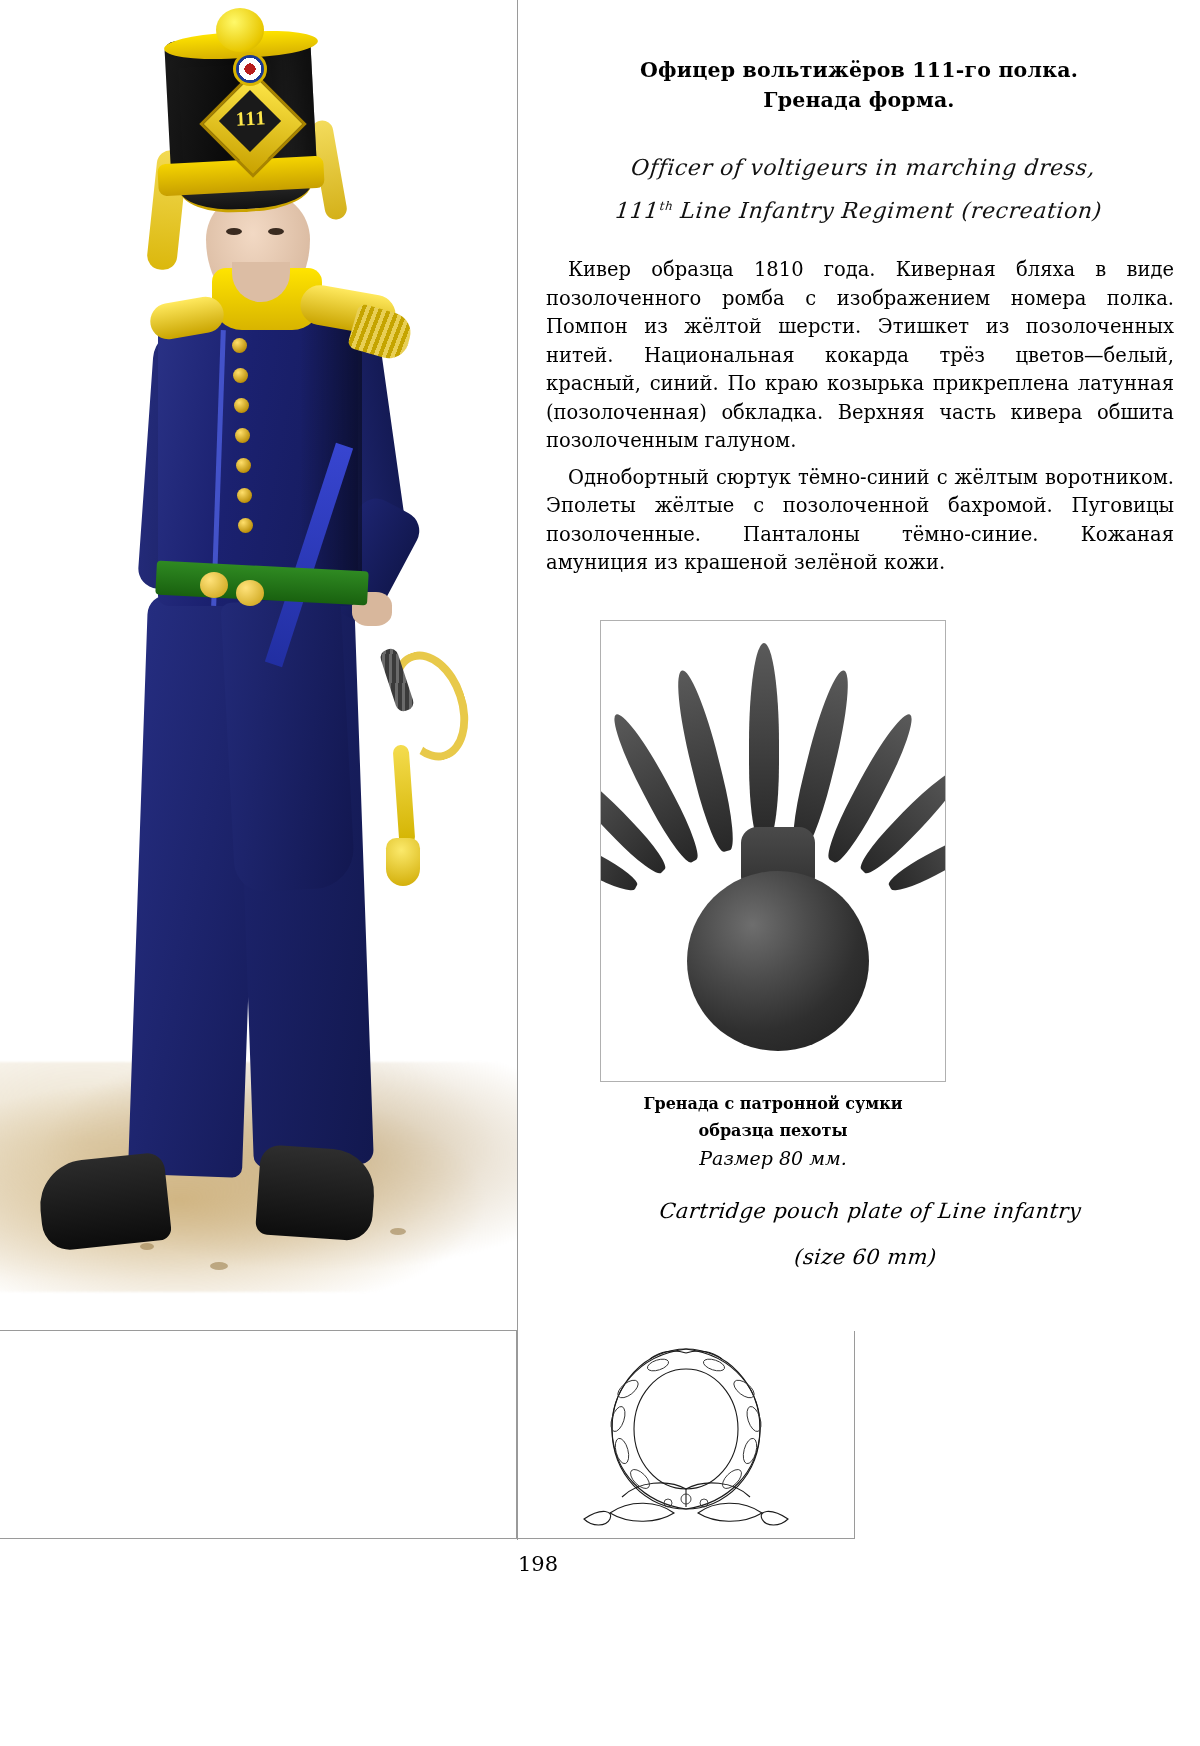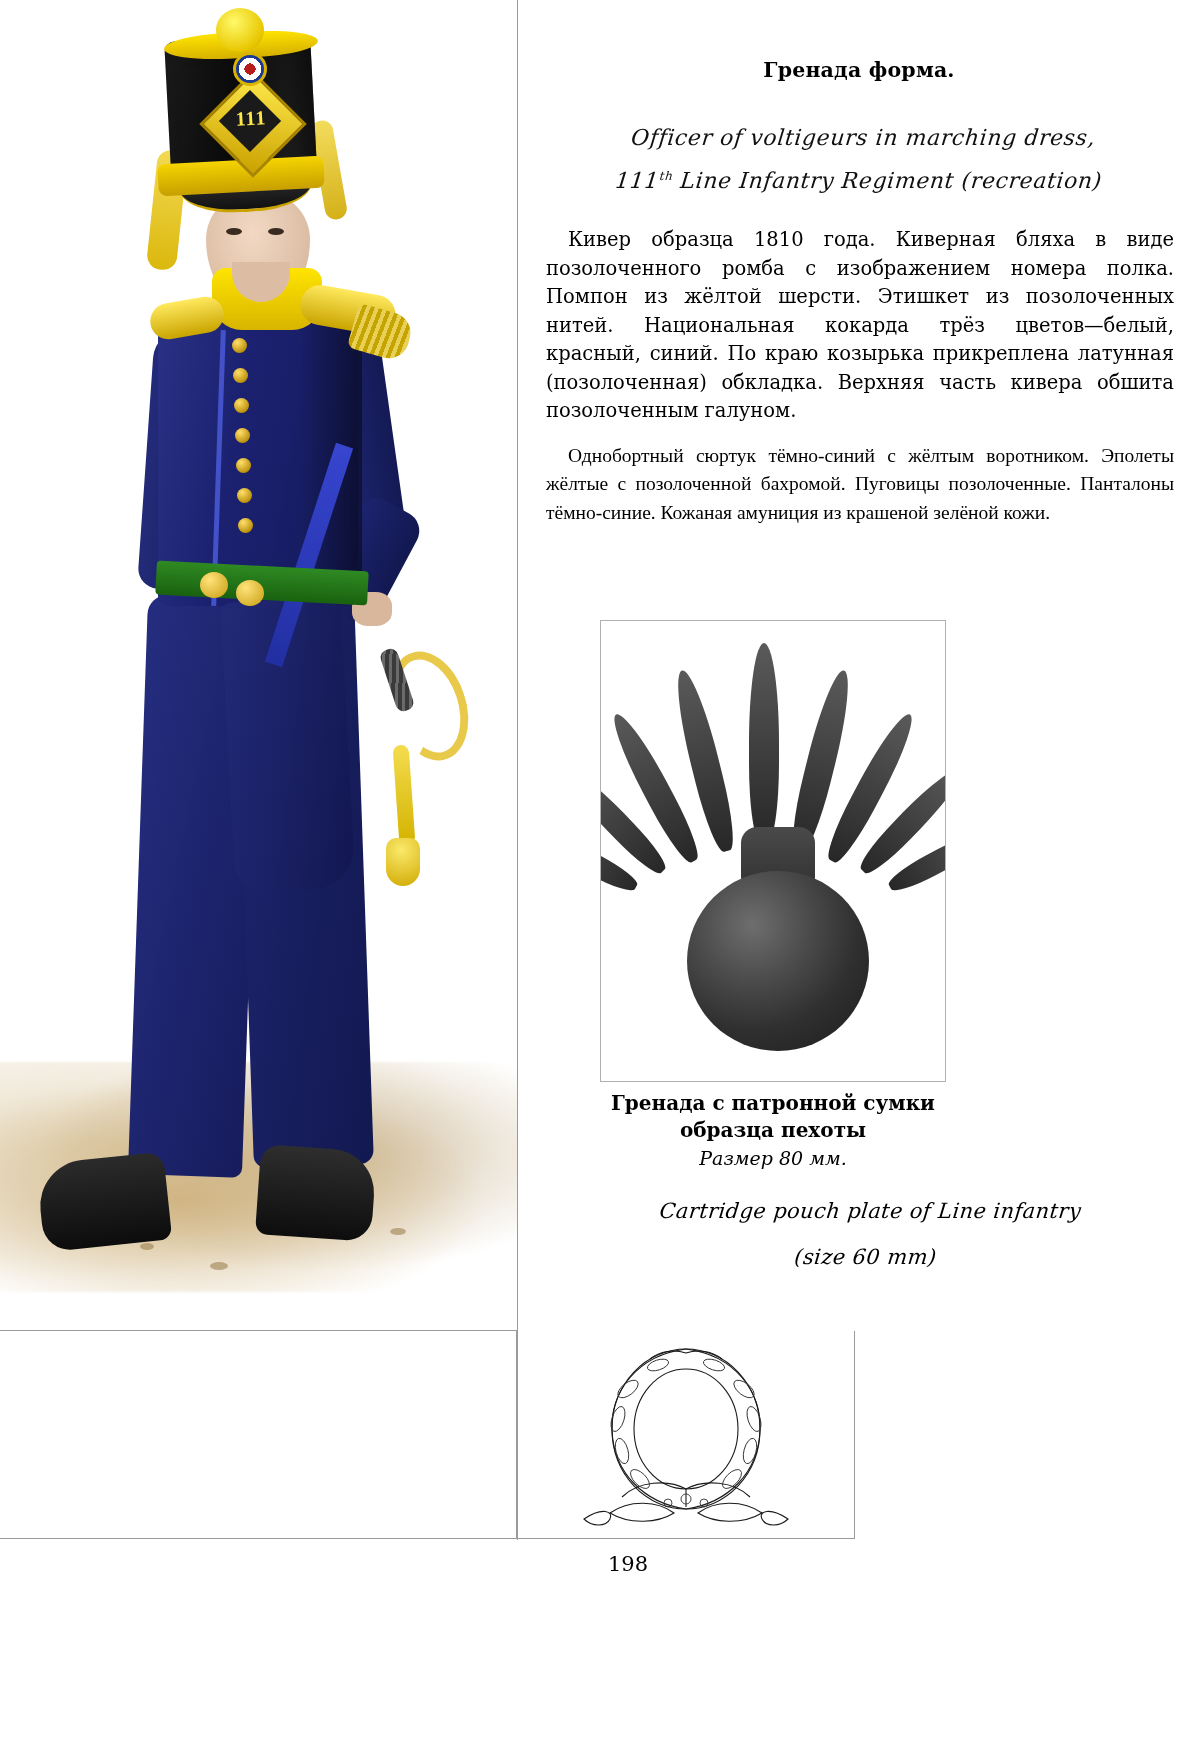--- a/index.html
+++ b/index.html
@@ -456,21 +456,21 @@
   .body-text {
     margin: 26px 26px 0 28px;
     font-family: "DejaVu Serif", serif;
     font-size: 19.5px;
     line-height: 28.5px;
     text-align: justify;
     text-justify: inter-word;
     hyphens: none;
   }
   .body-text p { margin: 0; text-indent: 22px; }
-  .body-text p + p { margin-top: 16px; font-family: Liberation Serif, serif; }
+  .body-text p + p { margin-top: 8px; }
 
   
   .photo-frame {
     position: absolute;
     left: 82px; top: 620px;
     width: 346px; height: 462px;
     border: 1px solid #b0b0b0;
     background: #ffffff;
     box-sizing: border-box;
     overflow: hidden;
@@ -496,21 +496,21 @@
     transform-origin: bottom center;
   }
 
   .cap-ru {
     position: absolute;
     left: 82px; top: 1090px;
     width: 346px;
     text-align: center;
     font-family: "DejaVu Serif", serif;
     font-weight: bold;
-    font-size: 20px;
+    font-size: 16px;
     line-height: 27px;
   }
   .cap-size {
     position: absolute;
     left: 82px; top: 1147px;
     width: 346px;
     text-align: center;
     font-family: "DejaVu Serif", serif;
     font-style: italic;
     font-size: 19px;
@@ -534,21 +534,20 @@
     left: 518px; top: 1331px;
     width: 337px; height: 208px;
     border-bottom: 1px solid #9a9a9a;
     border-right: 1px solid #9a9a9a;
     box-sizing: border-box;
   }
   .page-num {
     position: absolute;
     left: 518px; top: 1552px;
     width: 220px;
-    text-align: center;
     font-family: "DejaVu Serif", serif;
     font-size: 21px;
   }
 </style>
 </head>
 <body>
 
 <div class="plate">
 
   <div class="ground"></div>
@@ -623,20 +622,21 @@
   </div>
 </div>
 
 <div class="h-divider"></div>
 <div class="v-divider"></div>
 <div class="bottom-left-box"></div>
 
 <div class="right">
 
   <div class="ru-title">
+    <div>Офицер вольтижёров 111-го полка.</div>
     <div>Гренада форма.</div>
   </div>
 
   <div class="en-title">
     <div>Officer of voltigeurs in marching dress,</div>
     <div>
       <span>111</span><span class="sup">th</span><span> Line Infantry Regiment (recreation)</span>
     </div>
   </div>
 

